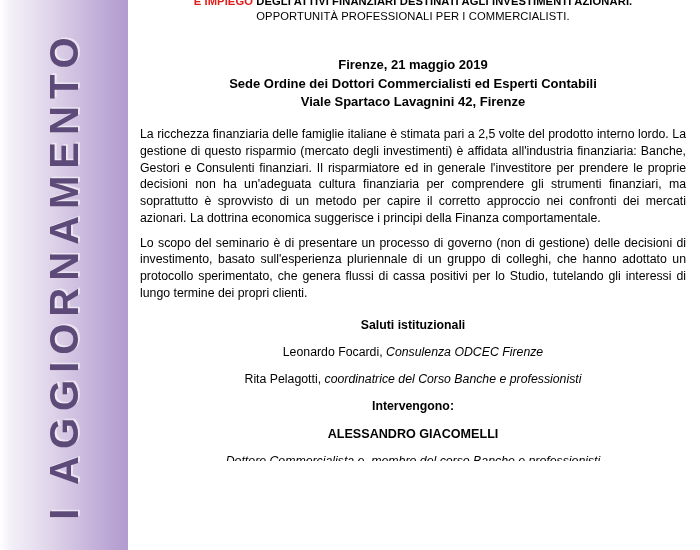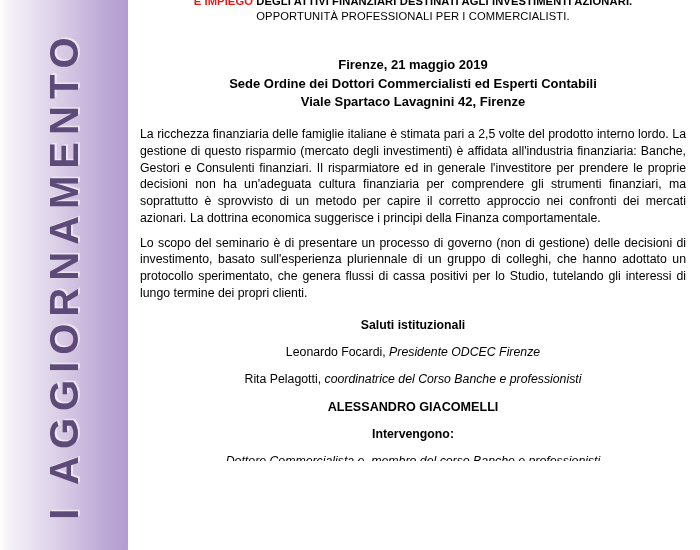--- a/index.html
+++ b/index.html
@@ -152,27 +152,27 @@
       <div>Sede Ordine dei Dottori Commercialisti ed Esperti Contabili</div>
       <div>Viale Spartaco Lavagnini 42, Firenze</div>
     </div>
 
     <div class="para">La ricchezza finanziaria delle famiglie italiane è stimata pari a 2,5 volte del prodotto interno lordo. La gestione di questo risparmio (mercato degli investimenti) è affidata all'industria finanziaria: Banche, Gestori e Consulenti finanziari. Il risparmiatore ed in generale  l'investitore per prendere le proprie decisioni non ha un'adeguata cultura finanziaria per comprendere gli strumenti finanziari, ma soprattutto è sprovvisto di un metodo per capire il corretto approccio nei confronti dei mercati azionari. La dottrina economica suggerisce i principi della Finanza comportamentale.</div>
 
     <div class="para second">Lo scopo del seminario è di presentare un processo di governo (non di gestione) delle decisioni di investimento, basato sull'esperienza pluriennale di un gruppo di colleghi, che hanno adottato un protocollo sperimentato, che genera flussi di cassa positivi per lo Studio, tutelando gli interessi di lungo termine dei propri clienti.</div>
 
     <div class="center-line bold gap-above">Saluti istituzionali</div>
 
-    <div class="center-line"><span>Leonardo Focardi, </span><span class="ital">Presidente ODCEC Firenze</span></div>
+    <div class="center-line"><span>Leonardo Focardi, </span><span class="ital">Consulenza ODCEC Firenze</span></div>
 
 
     <div class="center-line"><span>Rita Pelagotti, </span><span class="ital">coordinatrice del Corso Banche e professionisti</span></div>
 
+    <div class="center-line bold"><span>Intervengono</span><span>:</span></div>
+
     <div class="center-line caps-bold">ALESSANDRO GIACOMELLI</div>
-
-    <div class="center-line bold"><span>Intervengono</span><span>:</span></div>
     <div class="center-line italic-only">Dottore Commercialista e, membro del corso Banche e professionisti</div>
     <div class="center-line bold tight">Mifid 2 e la Nuova Consulenza Finanziaria</div>
 
     <div class="center-line caps-bold gap-above">FRANCO BULGARINI</div>
 
   </div>
 </div>
 
 </body></html>

